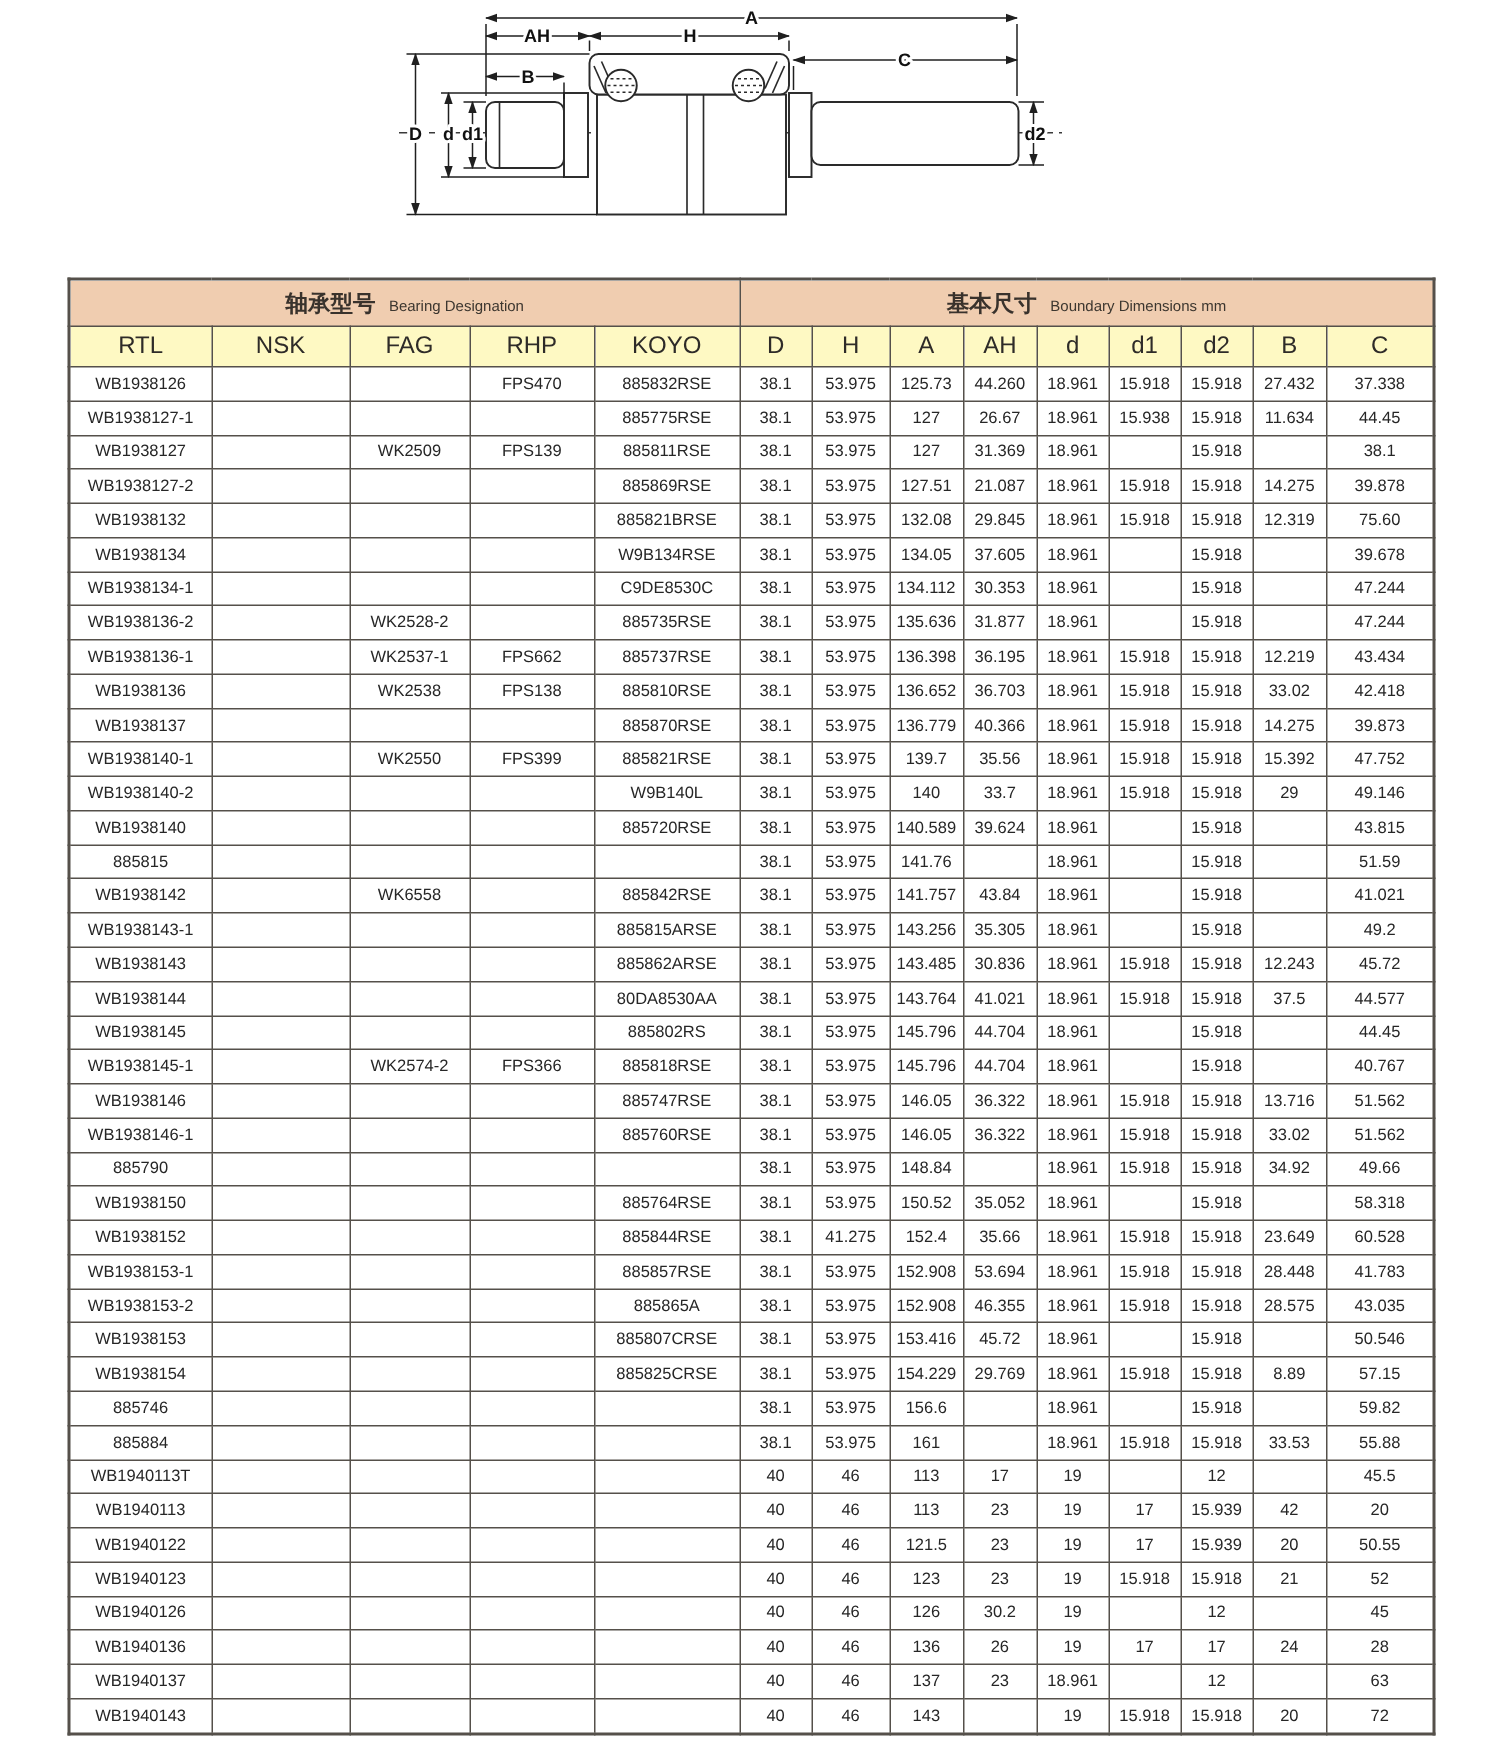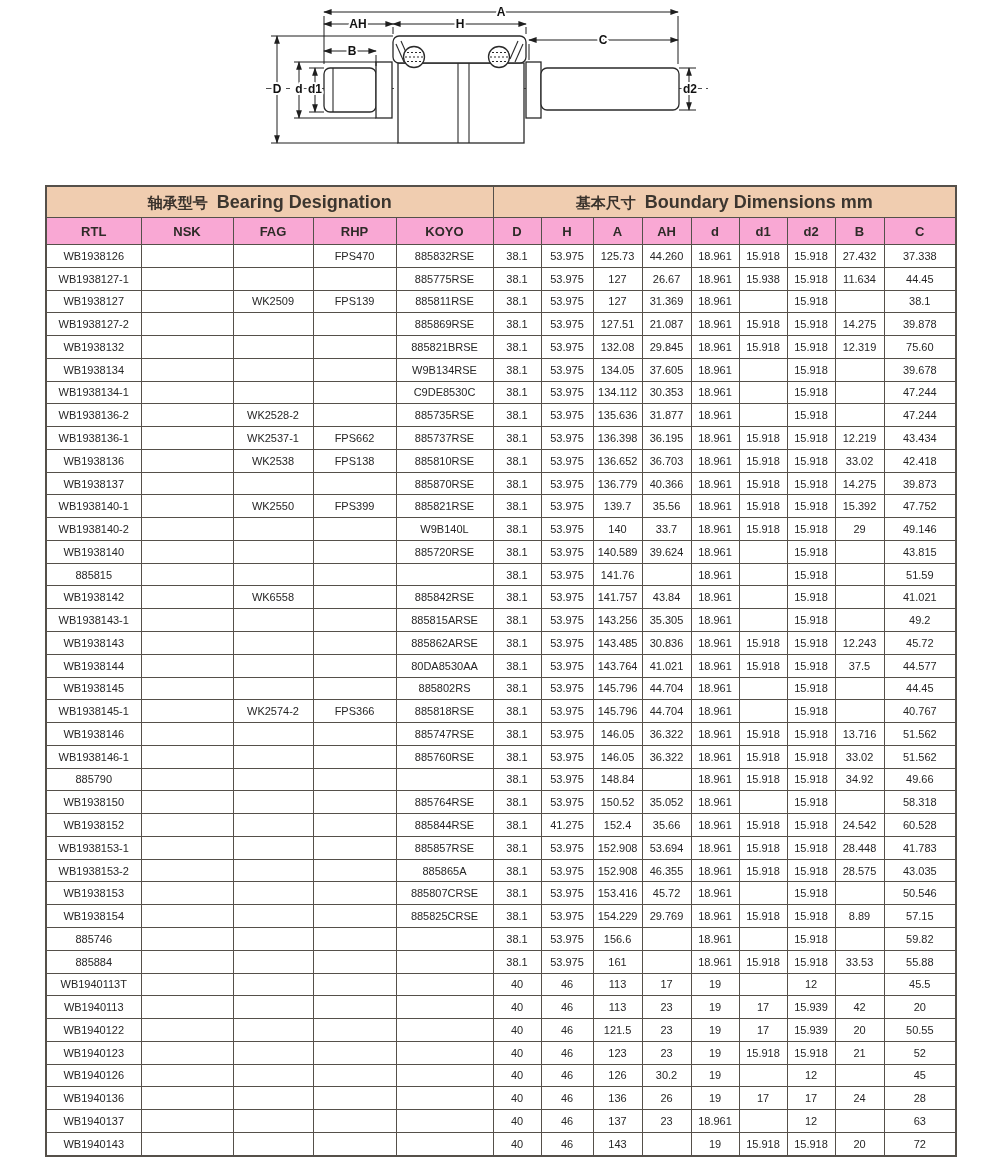--- a/index.html
+++ b/index.html
@@ -17,23 +17,23 @@
                    stroke-width:4px; stroke-linejoin:round; }
 
   
   #bearing-table { position:absolute; left:45px; top:185px; width:910px;
                    border-collapse:collapse; table-layout:fixed;
                    border:2px solid #55504a; }
   #bearing-table th, #bearing-table td { border:1px solid #55504a; text-align:center;
                    overflow:hidden; white-space:nowrap; padding:0 1px; }
   tr.group-row th { background:#f0cdb0; height:30px; font-size:15px;
                    color:#39322c; font-weight:bold; }
-  tr.group-row .en { font-weight:bold; font-size:18px; margin-left:9px; color:#3c362f; }
-  tr.col-row th  { background:#f9a8d4; height:26px; font-size:13px;
-                   font-weight:bold; color:#2e2b28; }
+  tr.group-row .en { font-weight:normal; font-size:10px; margin-left:9px; color:#3c362f; }
+  tr.col-row th  { background:#fef9c3; height:26px; font-size:16px;
+                   font-weight:normal; color:#2e2b28; }
   #bearing-table tbody td { height:21.78px; font-size:11px; color:#262626; background:#ffffff; }
 </style>
 </head>
 <body>
 
 <div id="page">
 
   <div id="drawing">
     <svg viewBox="0 0 484 172" width="484" height="172">
       <defs>
@@ -568,21 +568,21 @@
           <td></td>
           <td></td>
           <td>885844RSE</td>
           <td>38.1</td>
           <td>41.275</td>
           <td>152.4</td>
           <td>35.66</td>
           <td>18.961</td>
           <td>15.918</td>
           <td>15.918</td>
-          <td>24.542</td>
+          <td>23.649</td>
           <td>60.528</td>
         </tr>
         <tr>
           <td>WB1938153-1</td>
           <td></td>
           <td></td>
           <td></td>
           <td>885857RSE</td>
           <td>38.1</td>
           <td>53.975</td>

